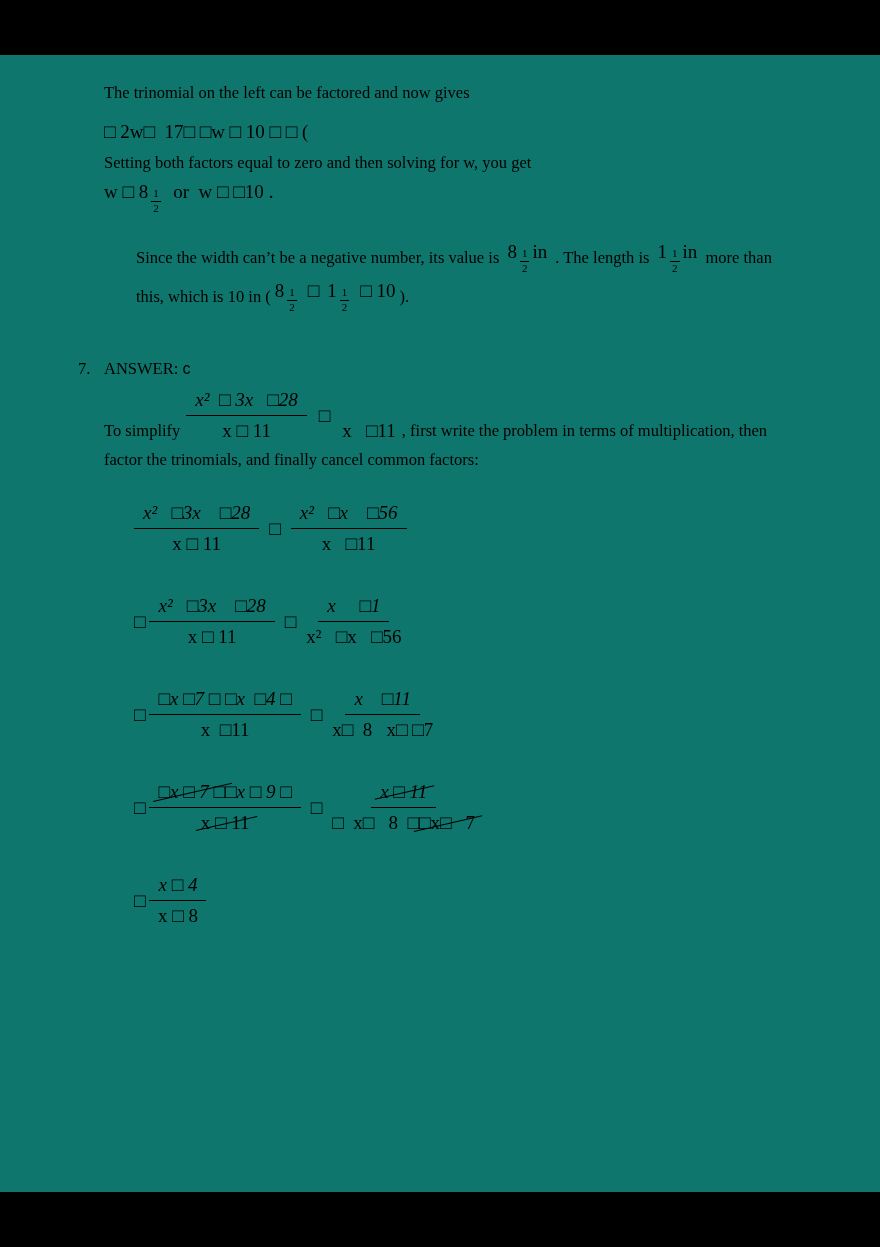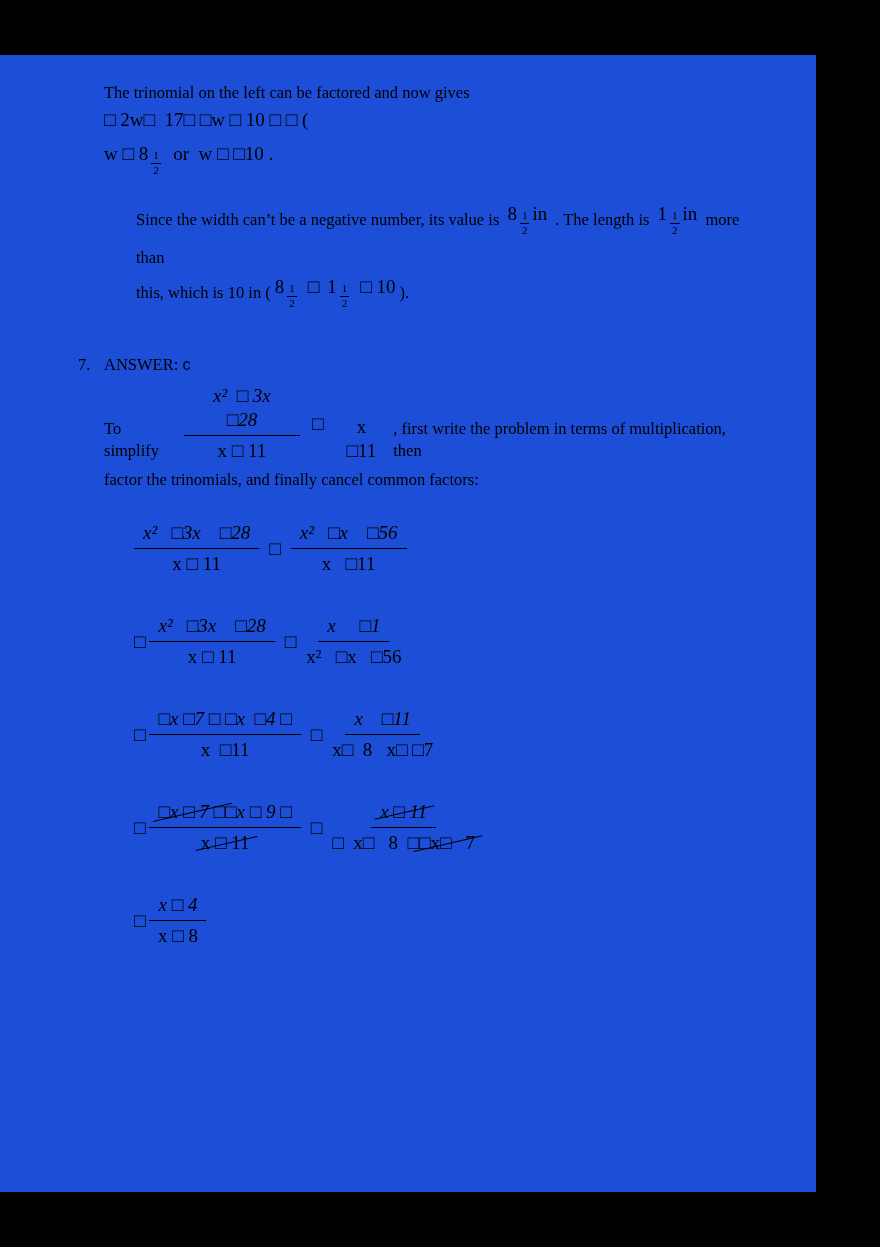--- a/index.html
+++ b/index.html
@@ -1,23 +1,23 @@
 <!DOCTYPE html>
 <html><head>
 <meta charset="utf-8">
 <style>
   html,body{margin:0;padding:0;background:#000;}
   .frame{position:relative;width:880px;height:1247px;background:#000;overflow:hidden;
          font-family:"Liberation Serif","DejaVu Serif",serif;color:#000;}
-  .page{position:absolute;top:55px;left:0;width:816px;height:1137px;background:#1d4ed8;overflow:hidden;}
+  .page{position:absolute;top:55px;left:0;width:880px;height:1137px;background:#0f766e;overflow:hidden;}
   .content{padding:27px 70px 0 104px;font-size:16.5px;line-height:22px;}
   p{margin:0;}
   [data-bind]{white-space:pre-wrap;}
 
-  .mline{font-size:19px;line-height:26px;margin:3px 0 7px;}
+  .mline{font-size:19px;line-height:26px;margin:15px 0 7px;}
   .solline{font-size:19px;line-height:28px;margin-top:4px;}
 
   .mfrac{display:inline-flex;flex-direction:column;align-items:center;font-size:11px;
          line-height:1.05;vertical-align:1px;margin:0 3px;}
   .mfrac .mn{border-bottom:1px solid #000;padding:0 2px 1px;}
   .mfrac .md{padding-top:1px;}
 
   .mathval{font-size:19px;position:relative;top:-5px;margin:0 4px;display:inline-block;}
   .para{margin:26px 0 0 32px;line-height:34px;}
 
@@ -43,20 +43,21 @@
 </style>
 </head>
 <body>
 
 <div class="frame">
   <div class="page">
     <div class="content">
 
       <p class="body" data-bind="sec6.line1">The trinomial on the left can be factored and now gives</p>
       <p class="mline" data-bind="sec6.line2">□ 2w□  17□ □w □ 10 □ □ (</p>
+      <p class="body" data-bind="sec6.line3">Setting both factors equal to zero and then solving for w, you get</p>
 
       <p class="solline">
         <span data-bind="sec6.sol_pre">w □ 8</span><span class="mfrac">
             <span class="mn" data-bind="sec6.sol_frac.n">1</span>
             <span class="md" data-bind="sec6.sol_frac.d">2</span>
           </span><span data-bind="sec6.sol_mid">  or  w □ □10</span><span data-bind="sec6.sol_end" style="margin-left:5px;">.</span>
       </p>
 
       <div class="para">
         <p>

